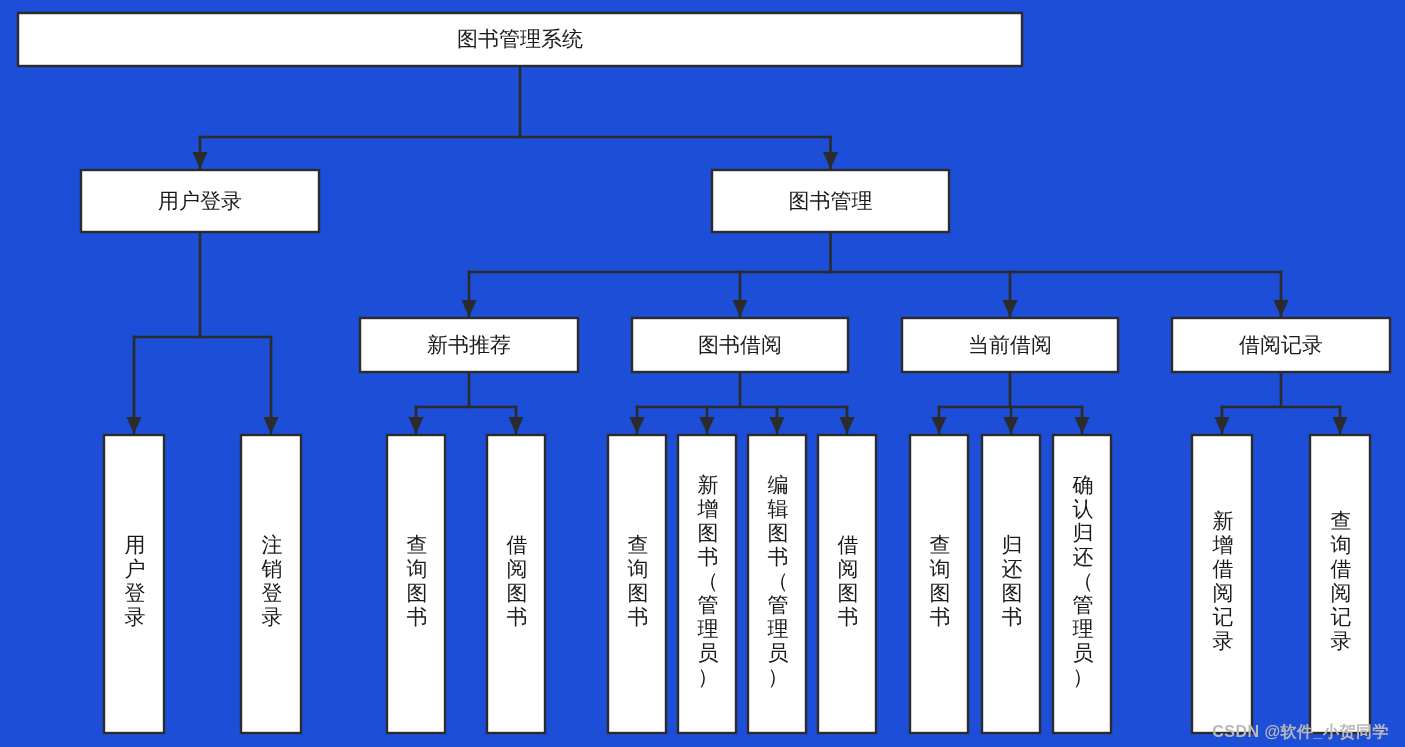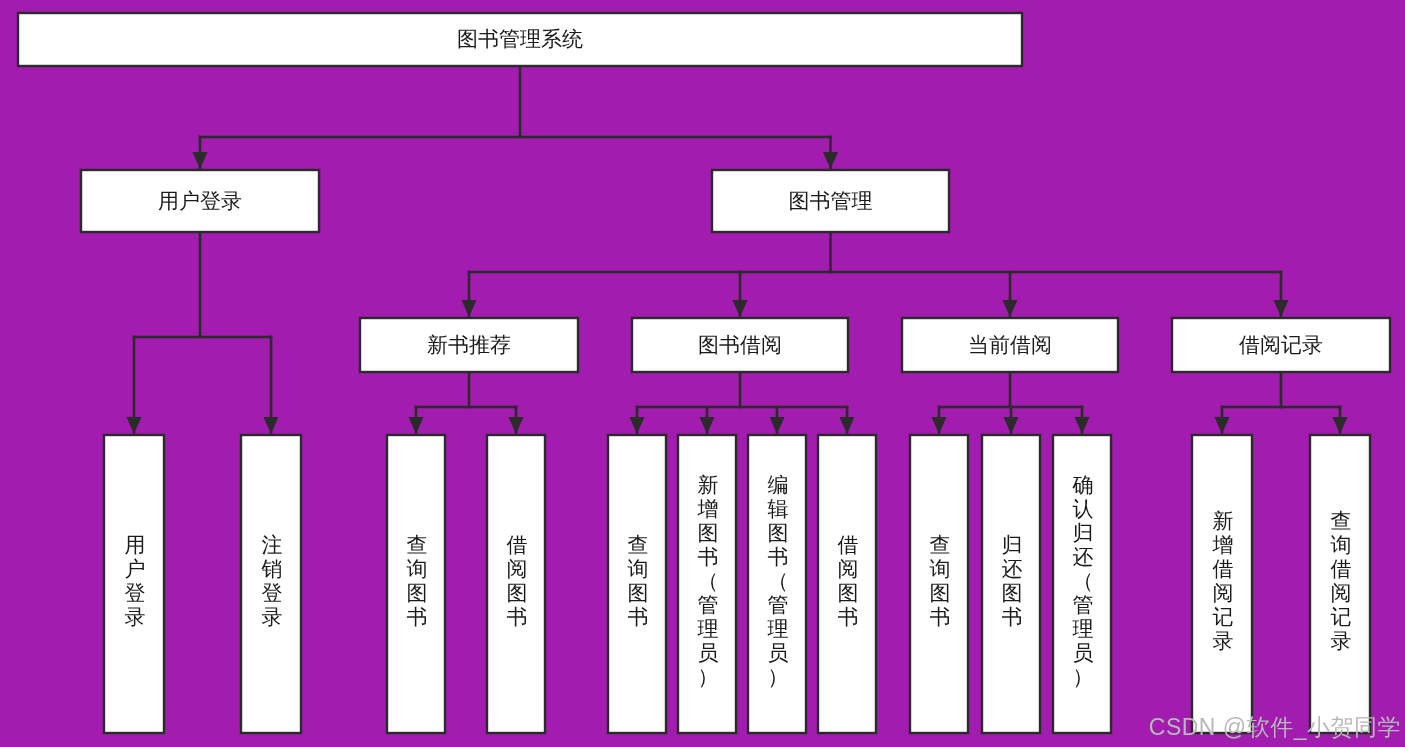--- a/index.html
+++ b/index.html
@@ -10,21 +10,21 @@
   body {
     width: 1405px;
     height: 747px;
     font-family: "Liberation Sans", "DejaVu Sans", sans-serif;
     overflow: hidden;
   }
   #diagram-root {
     position: relative;
     width: 1405px;
     height: 747px;
-    background: #a21caf;
+    background: #1d4ed8;
   }
   svg.diagram-canvas {
     position: absolute;
     left: 0;
     top: 0;
     width: 1405px;
     height: 747px;
   }
   .node-box {
     fill: #ffffff;
@@ -49,28 +49,29 @@
     dominant-baseline: middle;
   }
   .node-label-vertical {
     fill: #1a1a1a;
     font-family: "Liberation Sans", "DejaVu Sans", sans-serif;
     font-size: 21px;
     text-anchor: middle;
   }
   .watermark {
     position: absolute;
-    right: 4px;
+    right: 16px;
     bottom: 4px;
     font-family: "Liberation Sans", "DejaVu Sans", sans-serif;
-    font-size: 23px;
+    font-size: 16px;
     color: #b8b8b8;
     white-space: nowrap;
     letter-spacing: 0.5px;
     pointer-events: none;
+    font-weight: bold;
   }
 </style>
 </head>
 <body>
 
 <div id="diagram-root">
   <svg class="diagram-canvas" viewBox="0 0 1405 747">
     <g id="connector-layer">
         <g>
           <line x1="520" y1="66" x2="520" y2="137" class="connector"></line>

